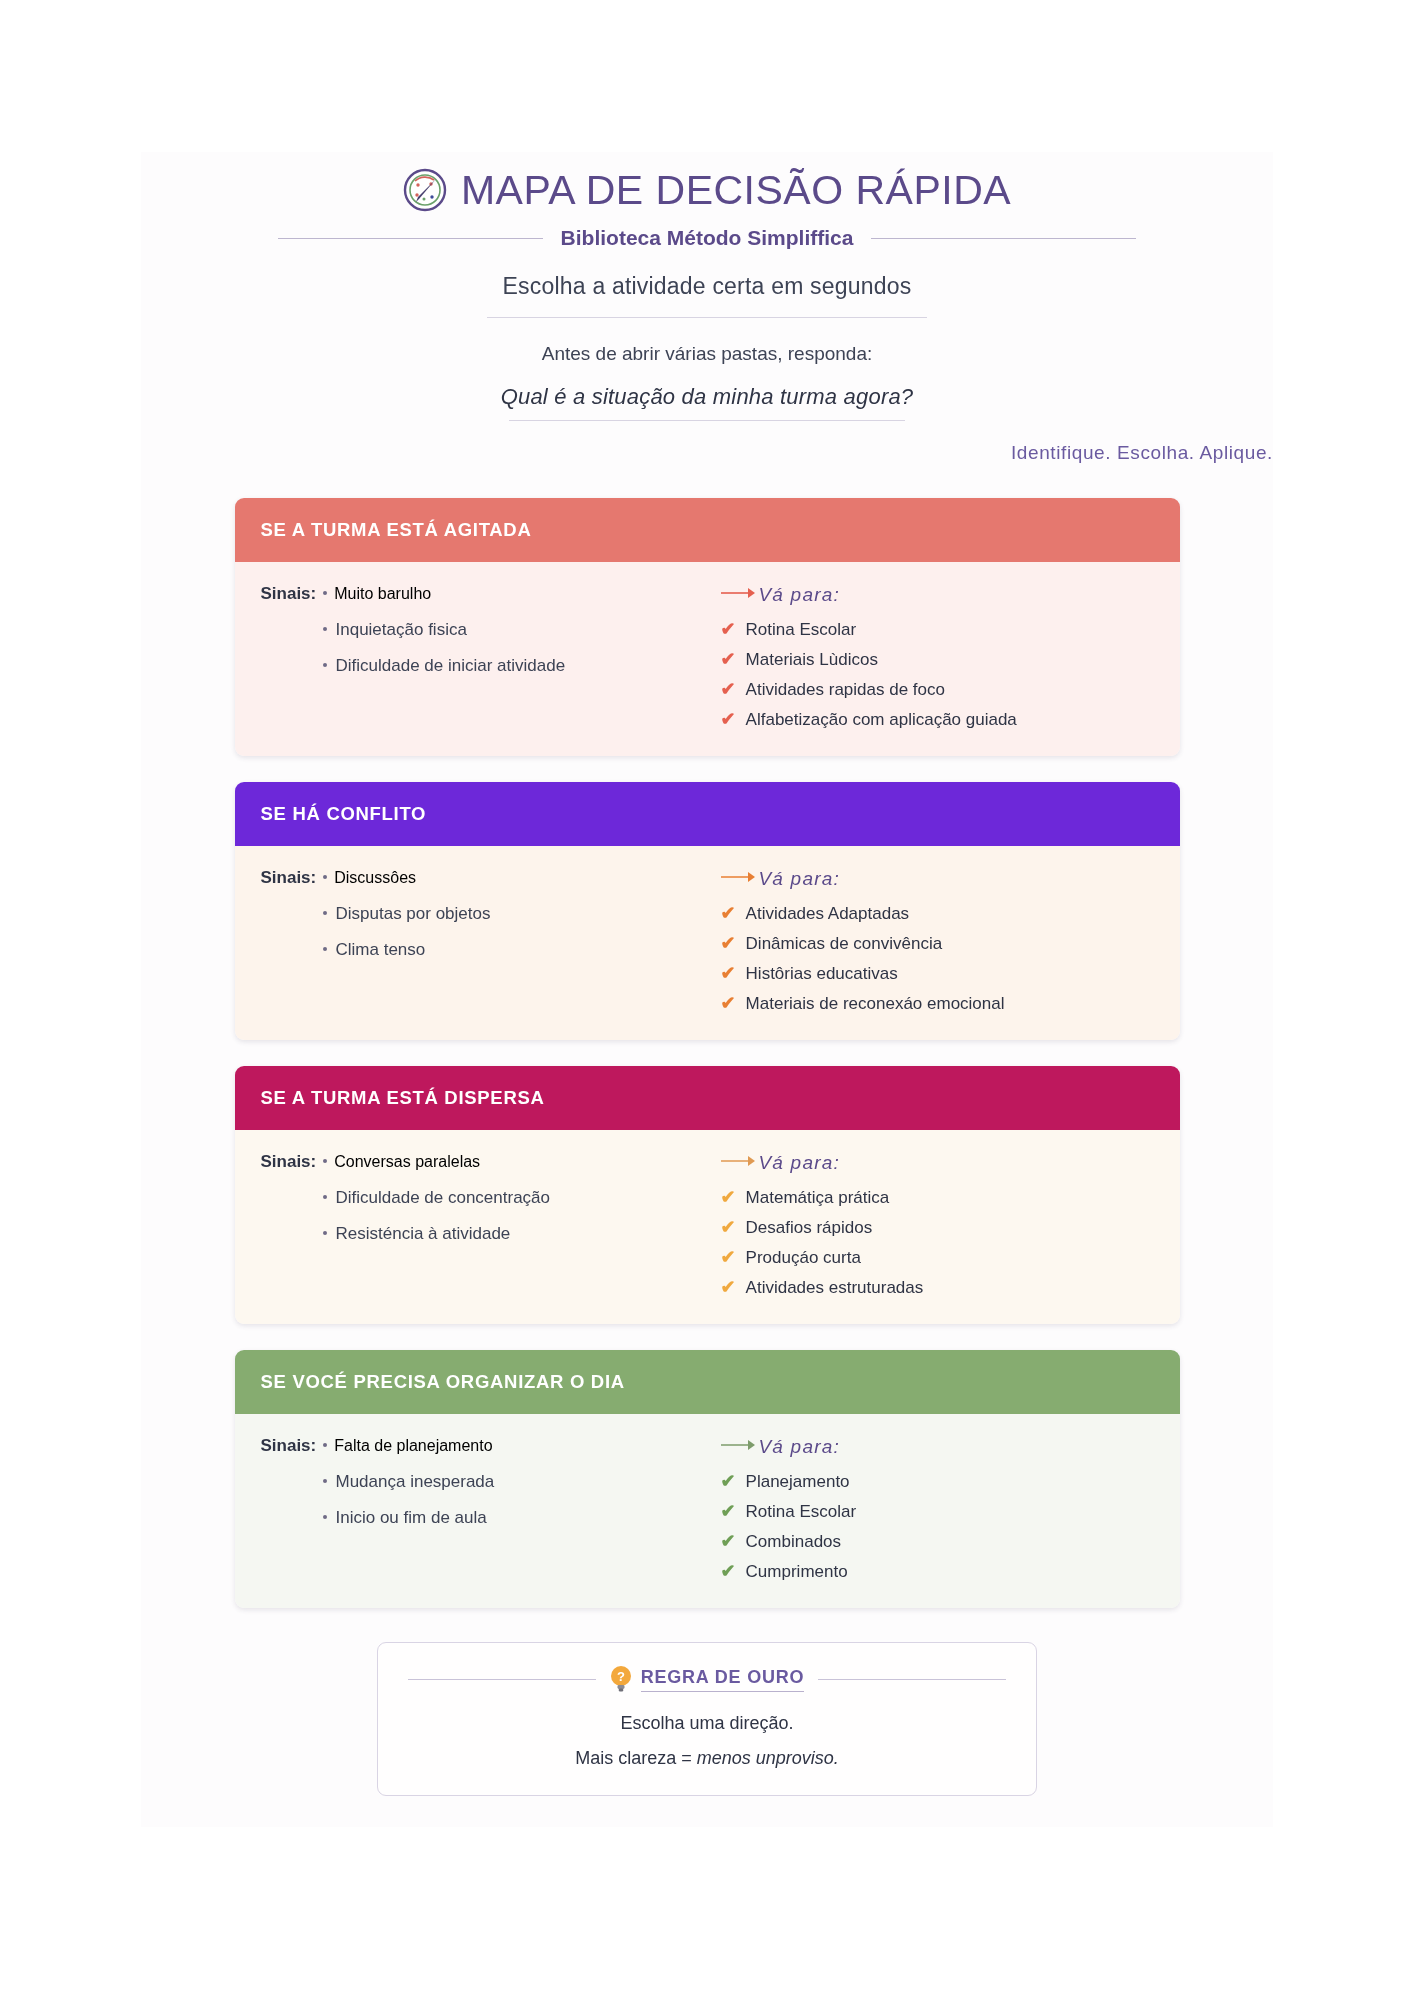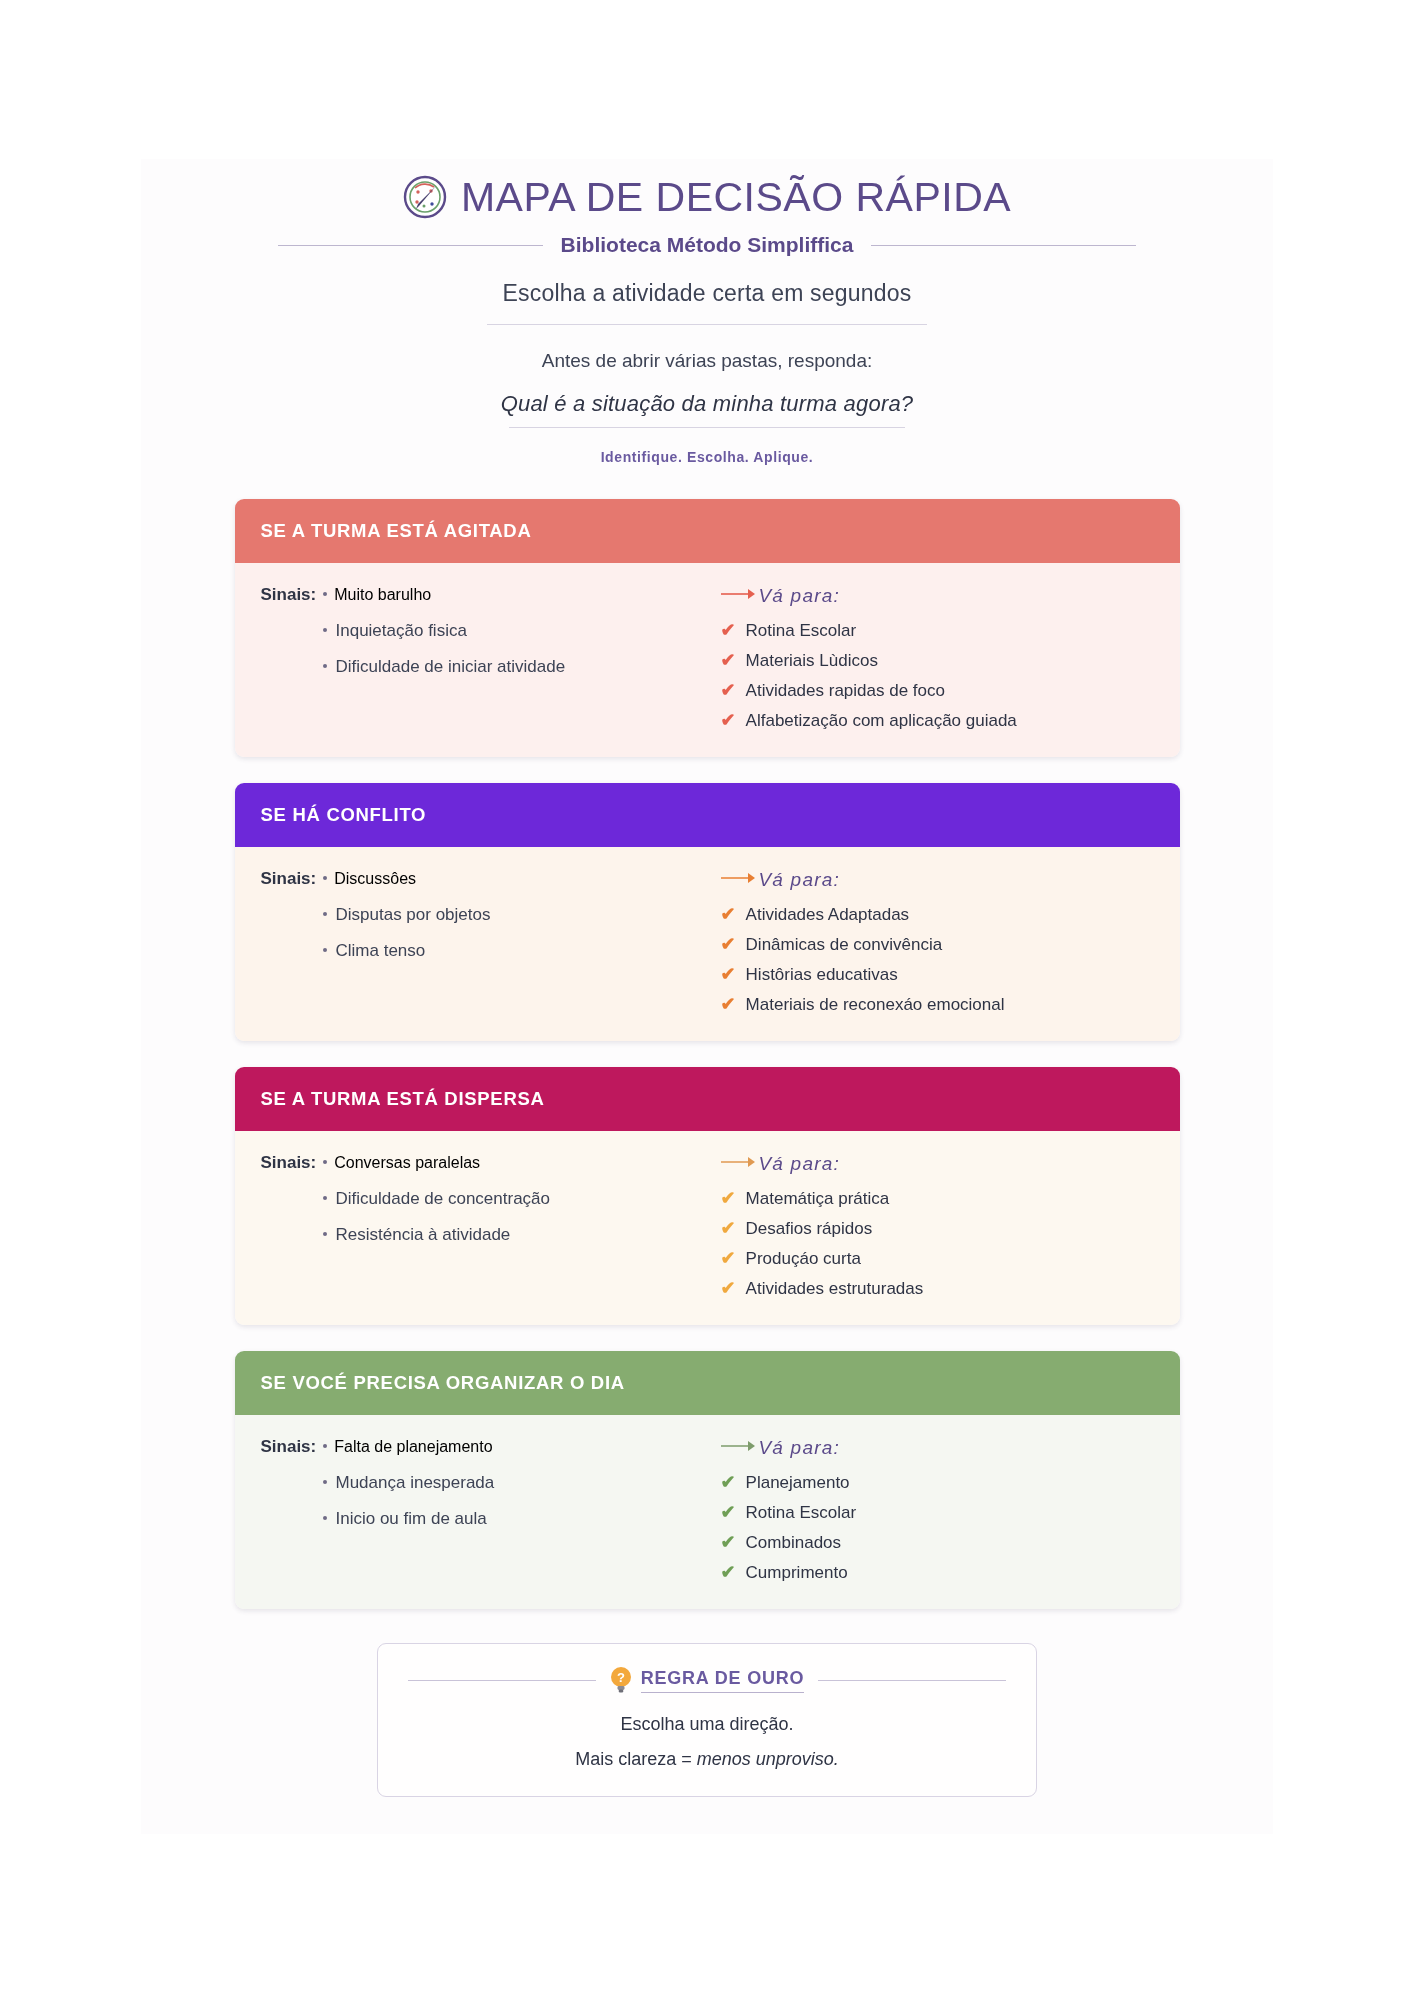--- a/index.html
+++ b/index.html
@@ -13,21 +13,21 @@
     height: 2000px;
     font-family: "Liberation Sans", sans-serif;
     position: relative;
     overflow: hidden;
   }
 
   
   .sheet {
     position: absolute;
     left: 141px;
-    top: 159px;
+    top: 152px;
     width: 1132px;
     height: 1675px;
     background: #fdfcfd;
   }
 
   
   .title-row {
     display: flex;
     align-items: center;
     justify-content: center;
@@ -94,23 +94,23 @@
     margin-top: 19px;
     letter-spacing: 0.2px;
   }
   .hr-soft2 {
     width: 396px;
     height: 1px;
     background: #d8d4e2;
     margin: 10px auto 0;
   }
   .triad {
-    text-align: center;
-    font-size: 14px;
-    font-weight: 700;
+    text-align: right;
+    font-size: 19px;
+    font-weight: 400;
     color: #6a5aa0;
     margin-top: 21px;
     letter-spacing: 0.6px;
   }
 
   
   .cards { margin-top: 34px; }
   .card {
     position: relative;
     width: 945px;

